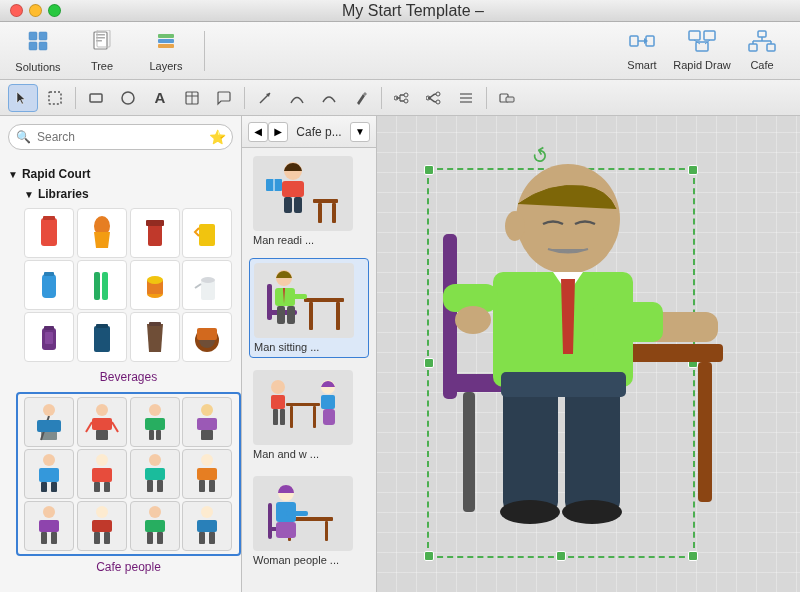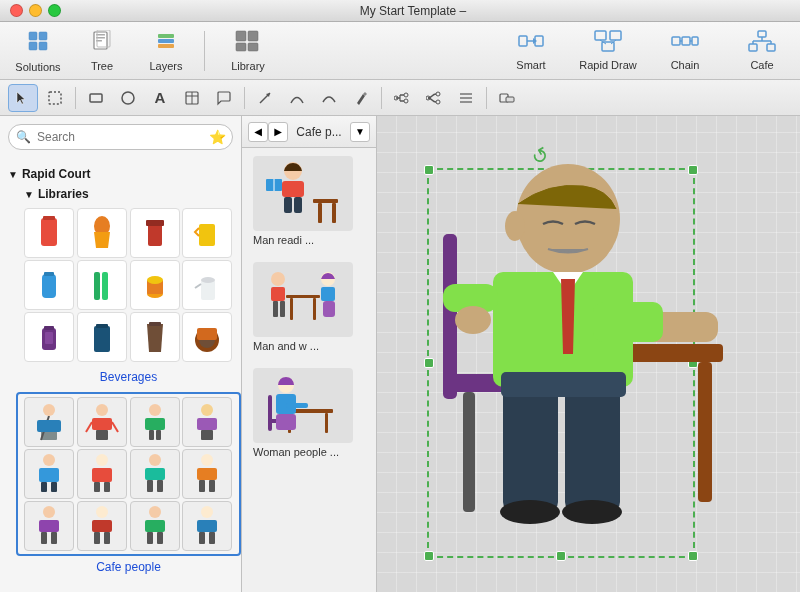--- a/index.html
+++ b/index.html
@@ -20,21 +20,21 @@
       left: 10px;
       display: flex;
       gap: 6px;
     }
     .tb-btn {
       width: 13px; height: 13px; border-radius: 50%; border: 1px solid rgba(0,0,0,0.2);
     }
     .tb-close { background: #ff5f57; }
     .tb-min { background: #febc2e; }
     .tb-max { background: #28c840; }
-    .title-bar-text { font-size: 12px; color: #333; font-weight: 500; margin-left: 26px; }
+    .title-bar-text { font-size: 16px; color: #333; font-weight: 500; margin-left: 26px; }
 
     
     .toolbar {
       background: linear-gradient(to bottom, #f7f7f7, #e8e8e8);
       border-bottom: 1px solid #c0c0c0;
       height: 58px;
       display: flex;
       align-items: center;
       padding: 0 8px;
       gap: 4px;
@@ -52,21 +52,21 @@
       color: #333;
       gap: 3px;
     }
     .toolbar-icon { font-size: 20px; }
     .toolbar-divider { width: 1px; height: 40px; background: #c0c0c0; margin: 0 4px; }
 
     .toolbar-right {
       margin-left: auto;
       display: flex;
       align-items: center;
-      gap: 17px;
+      gap: 0;
     }
     .toolbar-right-item {
       display: flex;
       flex-direction: column;
       align-items: center;
       justify-content: center;
       width: 60px;
       height: 50px;
       border-radius: 6px;
       cursor: pointer;
@@ -192,21 +192,21 @@
       align-items: center;
       justify-content: center;
       cursor: pointer;
       font-size: 18px;
       overflow: hidden;
     }
 
     .lib-label {
       text-align: center;
       font-size: 12px;
-      color: #1d4ed8;
+      color: #701a75;
       padding: 4px 4px 8px;
       font-weight: 500;
     }
 
     
     .middle-panel {
       width: 135px;
       background: #f0f0f0;
       border-right: 1px solid #c0c0c0;
       display: flex;
@@ -346,31 +346,20 @@
         <rect x="3" y="14" width="16" height="4" rx="1" fill="#e8a44a"></rect>
         <rect x="3" y="9" width="16" height="4" rx="1" fill="#5b9bd5"></rect>
         <rect x="3" y="4" width="16" height="4" rx="1" fill="#70c070"></rect>
       </svg>
     </span>
     <span>Layers</span>
   </div>
 
   <div class="toolbar-divider"></div>
 
-  <div class="toolbar-item" style="width:70px">
-    <span class="toolbar-icon">
-      <svg width="26" height="22" viewBox="0 0 26 22" fill="none">
-        <rect x="1" y="1" width="10" height="10" rx="1" fill="#888" stroke="#666" stroke-width="0.5"></rect>
-        <rect x="13" y="1" width="10" height="10" rx="1" fill="#888" stroke="#666" stroke-width="0.5"></rect>
-        <rect x="1" y="13" width="10" height="8" rx="1" fill="#888" stroke="#666" stroke-width="0.5"></rect>
-        <rect x="13" y="13" width="10" height="8" rx="1" fill="#888" stroke="#666" stroke-width="0.5"></rect>
-      </svg>
-    </span>
-    <span>Library</span>
-  </div>
 
   <div class="toolbar-right">
     <div class="toolbar-right-item">
       <span class="toolbar-right-icon">
         <svg width="28" height="22" viewBox="0 0 28 22" fill="none">
           <rect x="2" y="6" width="8" height="10" rx="1" fill="none" stroke="#5b9bd5" stroke-width="1.5"></rect>
           <rect x="18" y="6" width="8" height="10" rx="1" fill="none" stroke="#5b9bd5" stroke-width="1.5"></rect>
           <line x1="10" y1="11" x2="18" y2="11" stroke="#5b9bd5" stroke-width="1.5"></line>
           <polygon points="16,8 20,11 16,14" fill="#5b9bd5"></polygon>
         </svg>
@@ -385,32 +374,20 @@
           <rect x="8" y="12" width="12" height="9" rx="1" fill="none" stroke="#5b9bd5" stroke-width="1.5"></rect>
           <line x1="6" y1="10" x2="12" y2="14" stroke="#5b9bd5" stroke-width="1"></line>
           <line x1="22" y1="10" x2="17" y2="14" stroke="#5b9bd5" stroke-width="1"></line>
         </svg>
       </span>
       <span>Rapid Draw</span>
     </div>
     <div class="toolbar-right-item">
       <span class="toolbar-right-icon">
         <svg width="28" height="22" viewBox="0 0 28 22" fill="none">
-          <rect x="1" y="7" width="8" height="8" rx="1" fill="none" stroke="#5b9bd5" stroke-width="1.5"></rect>
-          <rect x="11" y="7" width="8" height="8" rx="1" fill="none" stroke="#5b9bd5" stroke-width="1.5"></rect>
-          <rect x="21" y="7" width="6" height="8" rx="1" fill="none" stroke="#5b9bd5" stroke-width="1.5"></rect>
-          <line x1="9" y1="11" x2="11" y2="11" stroke="#5b9bd5" stroke-width="1.5"></line>
-          <line x1="19" y1="11" x2="21" y2="11" stroke="#5b9bd5" stroke-width="1.5"></line>
-        </svg>
-      </span>
-      <span>Chain</span>
-    </div>
-    <div class="toolbar-right-item">
-      <span class="toolbar-right-icon">
-        <svg width="28" height="22" viewBox="0 0 28 22" fill="none">
           <rect x="10" y="1" width="8" height="6" rx="1" fill="none" stroke="#5b9bd5" stroke-width="1.5"></rect>
           <rect x="1" y="14" width="8" height="7" rx="1" fill="none" stroke="#5b9bd5" stroke-width="1.5"></rect>
           <rect x="19" y="14" width="8" height="7" rx="1" fill="none" stroke="#5b9bd5" stroke-width="1.5"></rect>
           <line x1="14" y1="7" x2="14" y2="11" stroke="#5b9bd5" stroke-width="1.5"></line>
           <line x1="5" y1="11" x2="23" y2="11" stroke="#5b9bd5" stroke-width="1.5"></line>
           <line x1="5" y1="11" x2="5" y2="14" stroke="#5b9bd5" stroke-width="1.5"></line>
           <line x1="23" y1="11" x2="23" y2="14" stroke="#5b9bd5" stroke-width="1.5"></line>
         </svg>
       </span>
       <span>Cafe</span>
@@ -750,20 +727,46 @@
 
             <rect x="10" y="24" width="14" height="4" rx="2" fill="#e74c3c"></rect>
 
             <rect x="8" y="20" width="16" height="12" rx="1" fill="#3498db"></rect>
             <line x1="16" y1="20" x2="16" y2="32" stroke="white" stroke-width="1"></line>
           </svg>
         </div>
         <span class="mid-item-label">Man readi ...</span>
       </div>
 
+      <div class="mid-item selected">
+        <div class="mid-item-img">
+          <svg width="90" height="70" viewBox="0 0 90 70">
+
+            <rect x="45" y="32" width="40" height="4" rx="1" fill="#8B4513"></rect>
+            <rect x="50" y="36" width="4" height="28" rx="1" fill="#8B4513"></rect>
+            <rect x="77" y="36" width="4" height="28" rx="1" fill="#8B4513"></rect>
+
+            <rect x="8" y="18" width="5" height="36" rx="2" fill="#6c3483"></rect>
+
+            <rect x="8" y="44" width="30" height="5" rx="2" fill="#6c3483"></rect>
+
+            <circle cx="25" cy="12" r="8" fill="#f5cba7"></circle>
+            <path d="M17 12 Q19 5 25 5 Q31 5 33 12" fill="#7d6608"></path>
+            <rect x="16" y="22" width="20" height="18" rx="3" fill="#82e04a"></rect>
+
+            <polygon points="24,22 26,22 25,38" fill="#c0392b"></polygon>
+
+            <rect x="30" y="28" width="18" height="5" rx="2" fill="#82e04a"></rect>
+
+            <rect x="18" y="40" width="8" height="18" rx="2" fill="#555"></rect>
+            <rect x="28" y="40" width="8" height="18" rx="2" fill="#555"></rect>
+          </svg>
+        </div>
+        <span class="mid-item-label">Man sitting ...</span>
+      </div>
 
       <div class="mid-item">
         <div class="mid-item-img">
           <svg width="90" height="70" viewBox="0 0 90 70">
 
             <rect x="28" y="30" width="34" height="3" rx="1" fill="#8B4513"></rect>
             <rect x="32" y="33" width="3" height="22" rx="1" fill="#8B4513"></rect>
             <rect x="55" y="33" width="3" height="22" rx="1" fill="#8B4513"></rect>
 
             <circle cx="20" cy="14" r="7" fill="#f5cba7"></circle>

